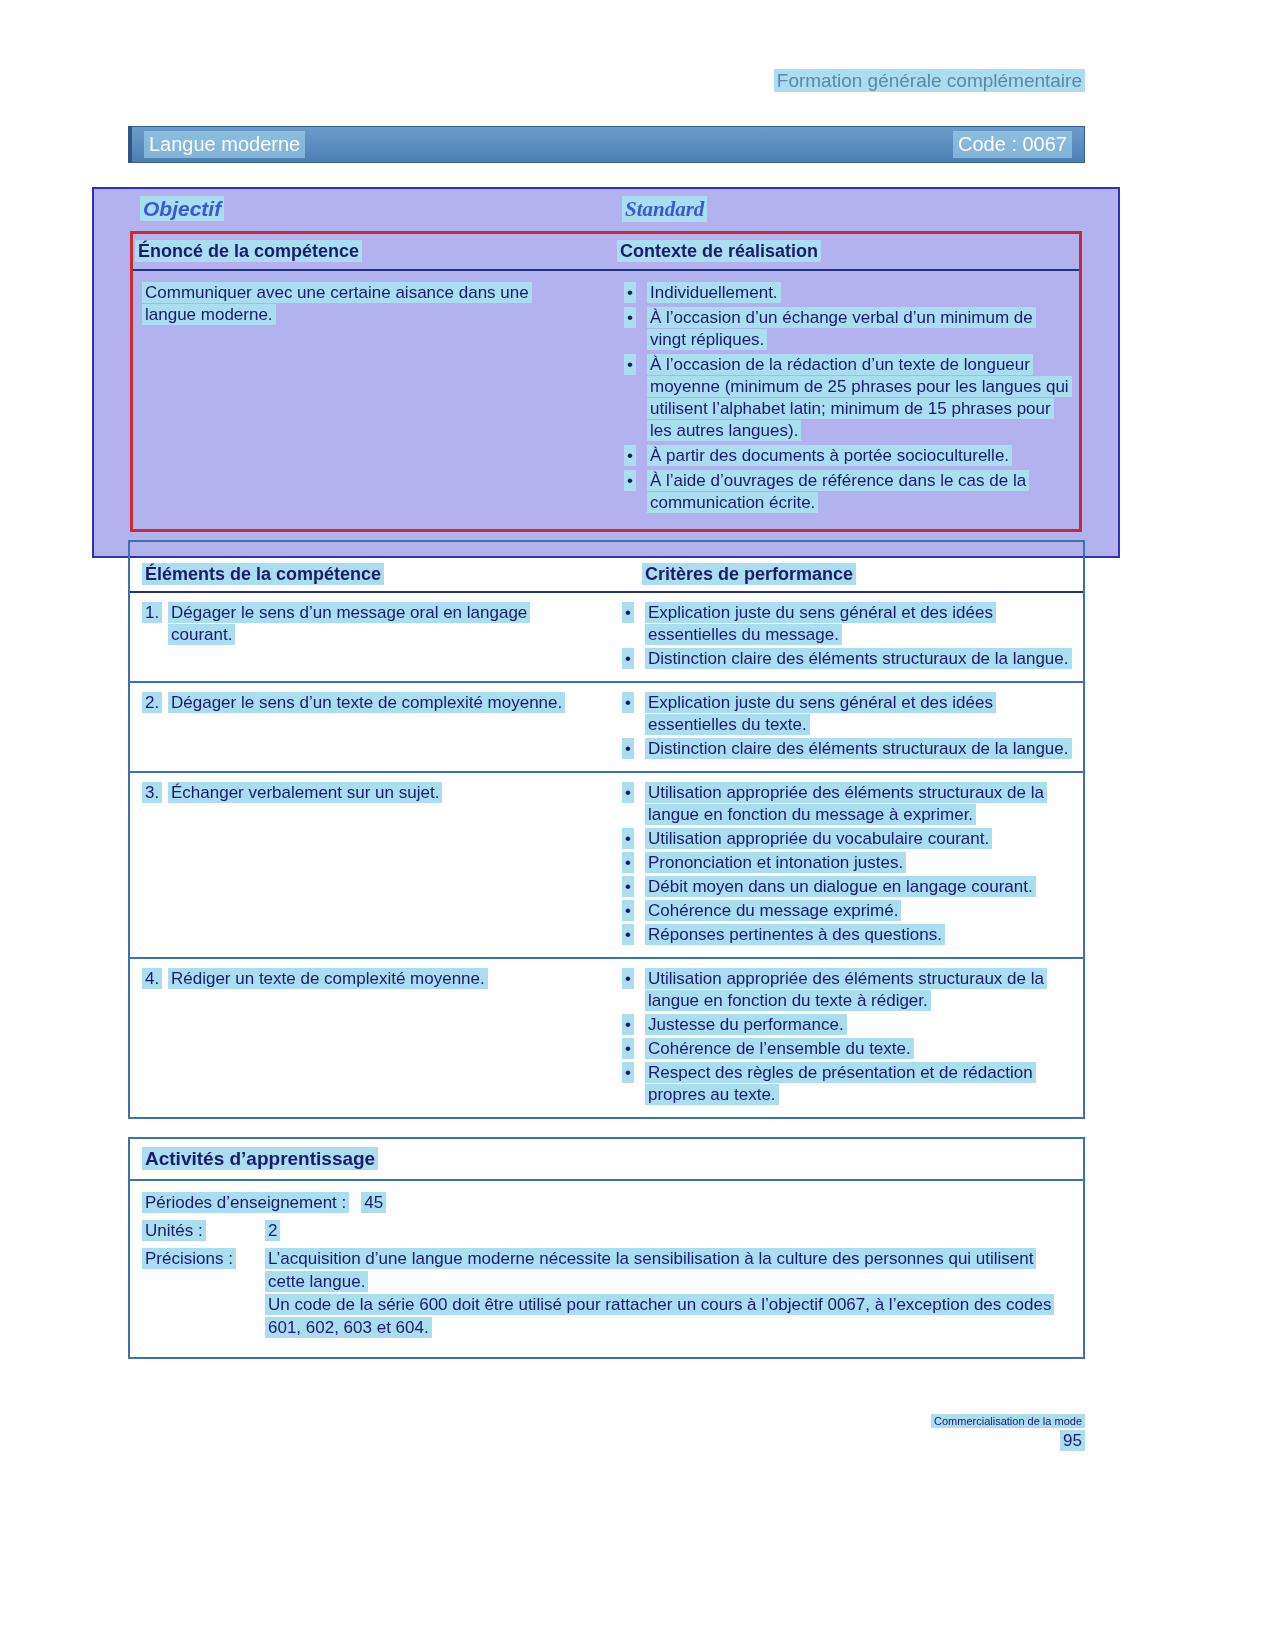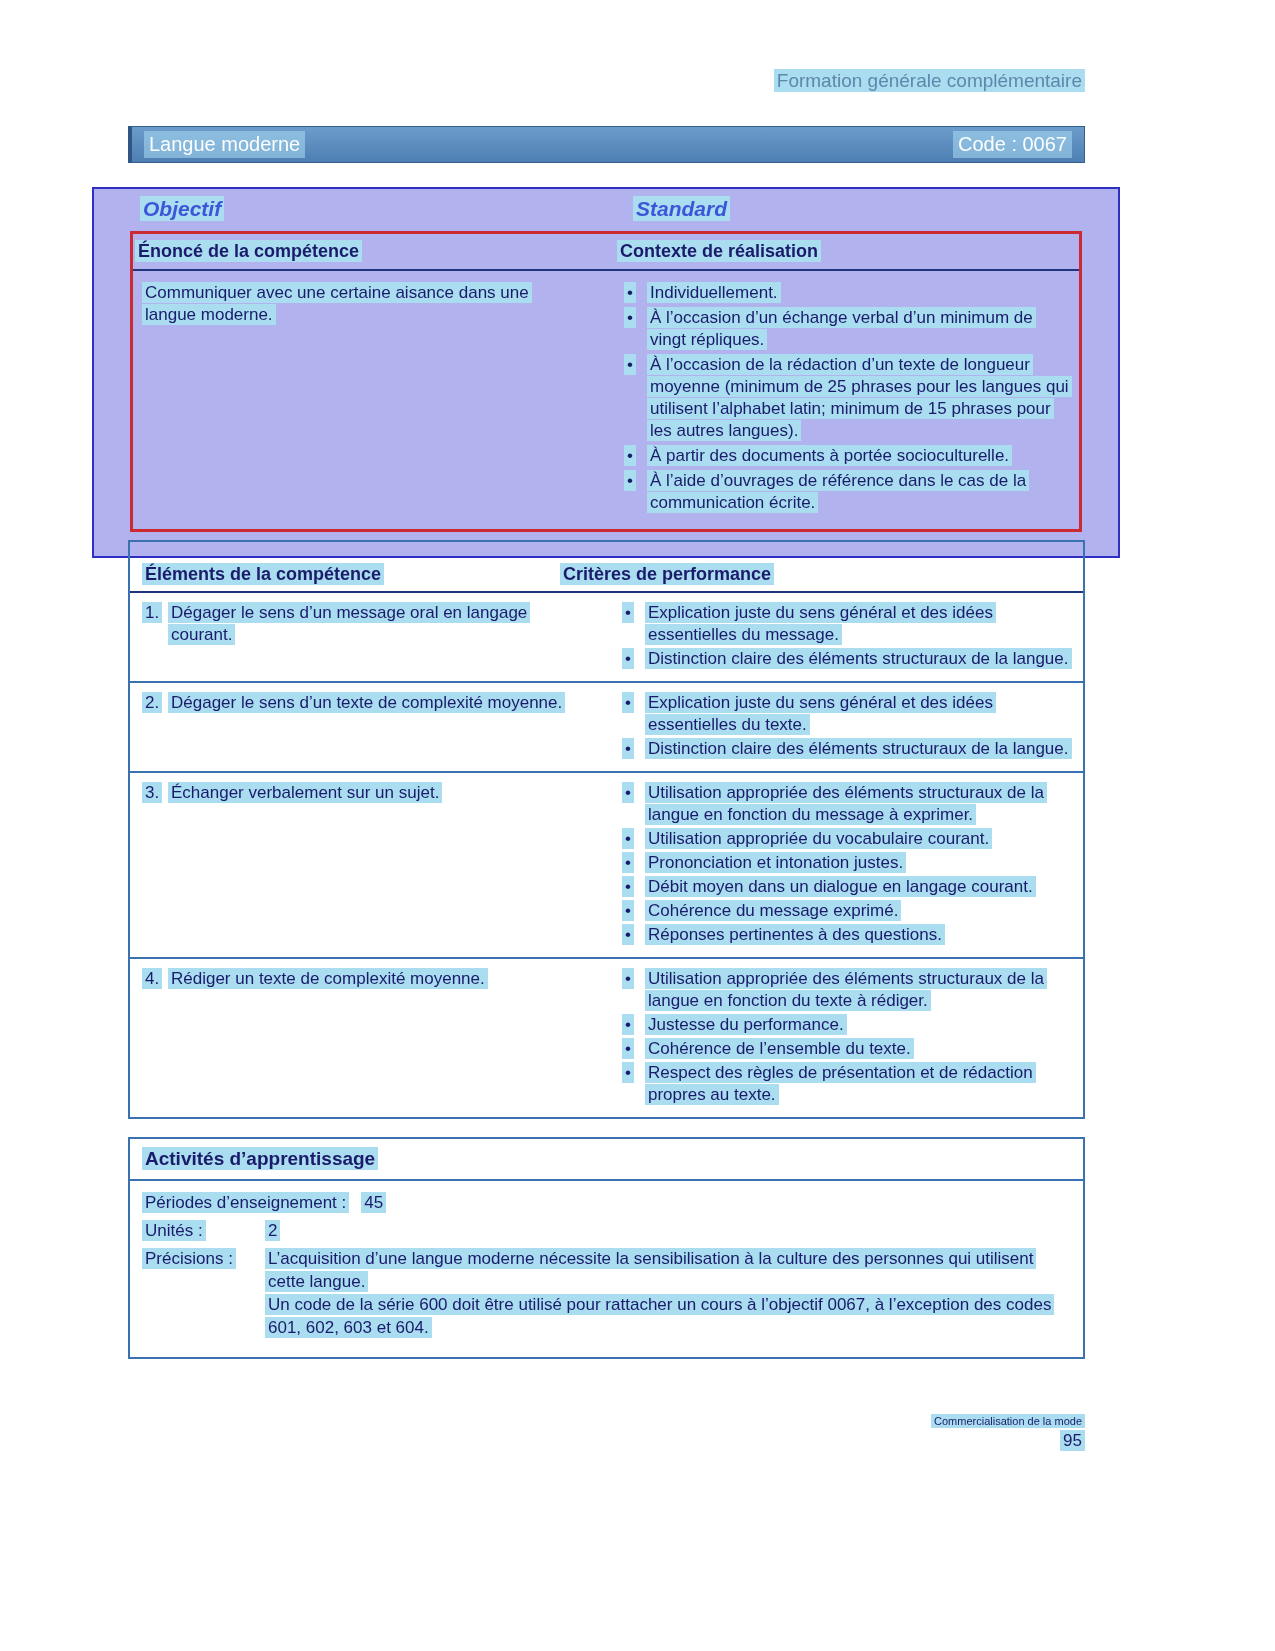--- a/index.html
+++ b/index.html
@@ -54,21 +54,21 @@
     background: var(--lavender, #b2b2ee);
     border: 2px solid var(--lavender-border, #2f2fc4);
     padding: 8px 0 24px;
   }
   .obj-labels { position: relative; height: 34px; padding-left: 46px; }
   .obj-label {
     font-size: 21px; font-weight: bold; font-style: italic;
     color: var(--accent-blue, #3d55d8);
     border-radius: 10px;
   }
-  .obj-label.standard { position: absolute; left: 539px; top: 0; }
+  .obj-label.standard { position: absolute; left: 528px; top: 0; font-family: Liberation Serif, serif; }
 
   .enonce-table {
     margin: 0 36px;
     border: 3px solid var(--red-border, #cc2a33);
   }
   .enonce-header {
     display: flex;
     padding: 7px 0;
     font-weight: bold; font-size: 18px;
     border-bottom: 2px solid var(--navy-rule, #20347c);
@@ -92,21 +92,21 @@
     margin-top: -18px;
     border: 2px solid var(--steel-blue, #3a72b0);
     background: transparent;
   }
   .elements-header {
     display: flex;
     padding: 22px 0 6px;
     font-weight: bold; font-size: 18px;
     border-bottom: 2px solid var(--navy-rule, #20347c);
   }
-  .elements-header .cell-l { width: 430px; padding-left: 12px; }
+  .elements-header .cell-l { width: 512px; padding-left: 12px; }
   .elements-header .cell-r { flex: 1; }
   .erow {
     display: flex;
     padding: 7px 0 9px;
     font-size: 17px; line-height: 22px;
     border-bottom: 2px solid var(--steel-blue, #3a72b0);
   }
   .erow:last-child { border-bottom: none; }
   .erow .cell-l { width: 485px; padding: 2px 30px 0 12px; display: flex; }
   .row-num { flex: 0 0 26px; }

